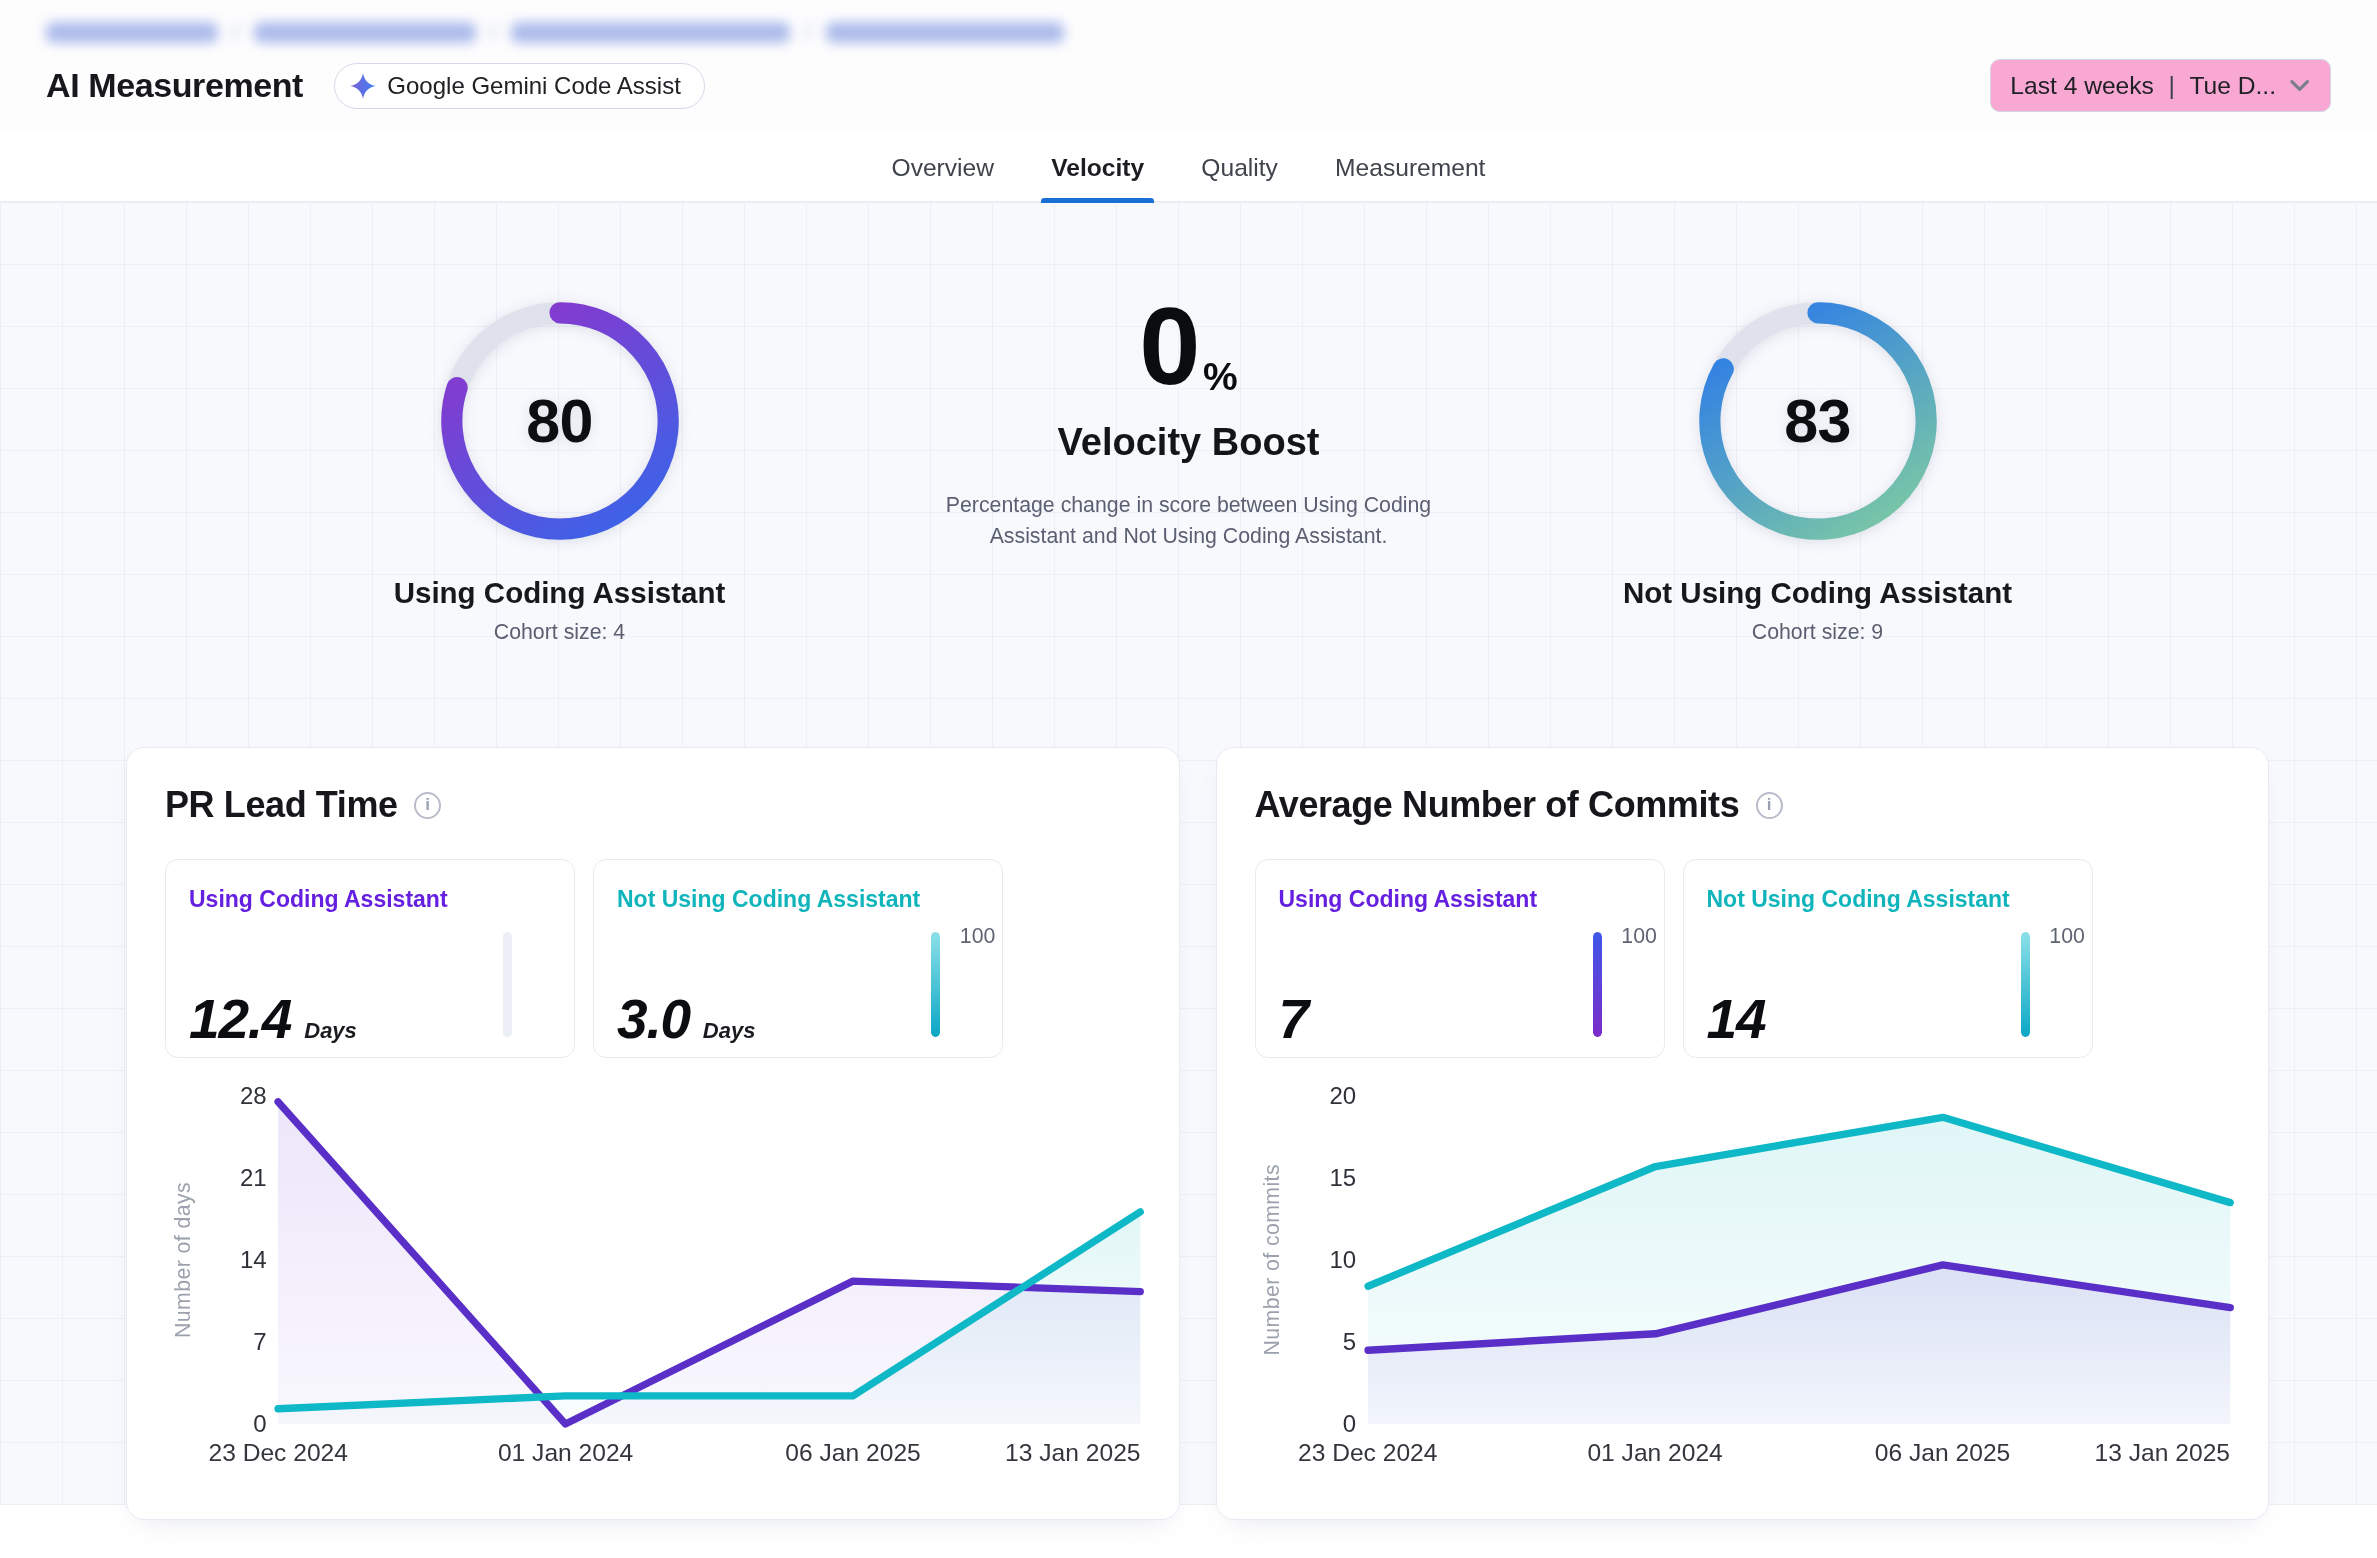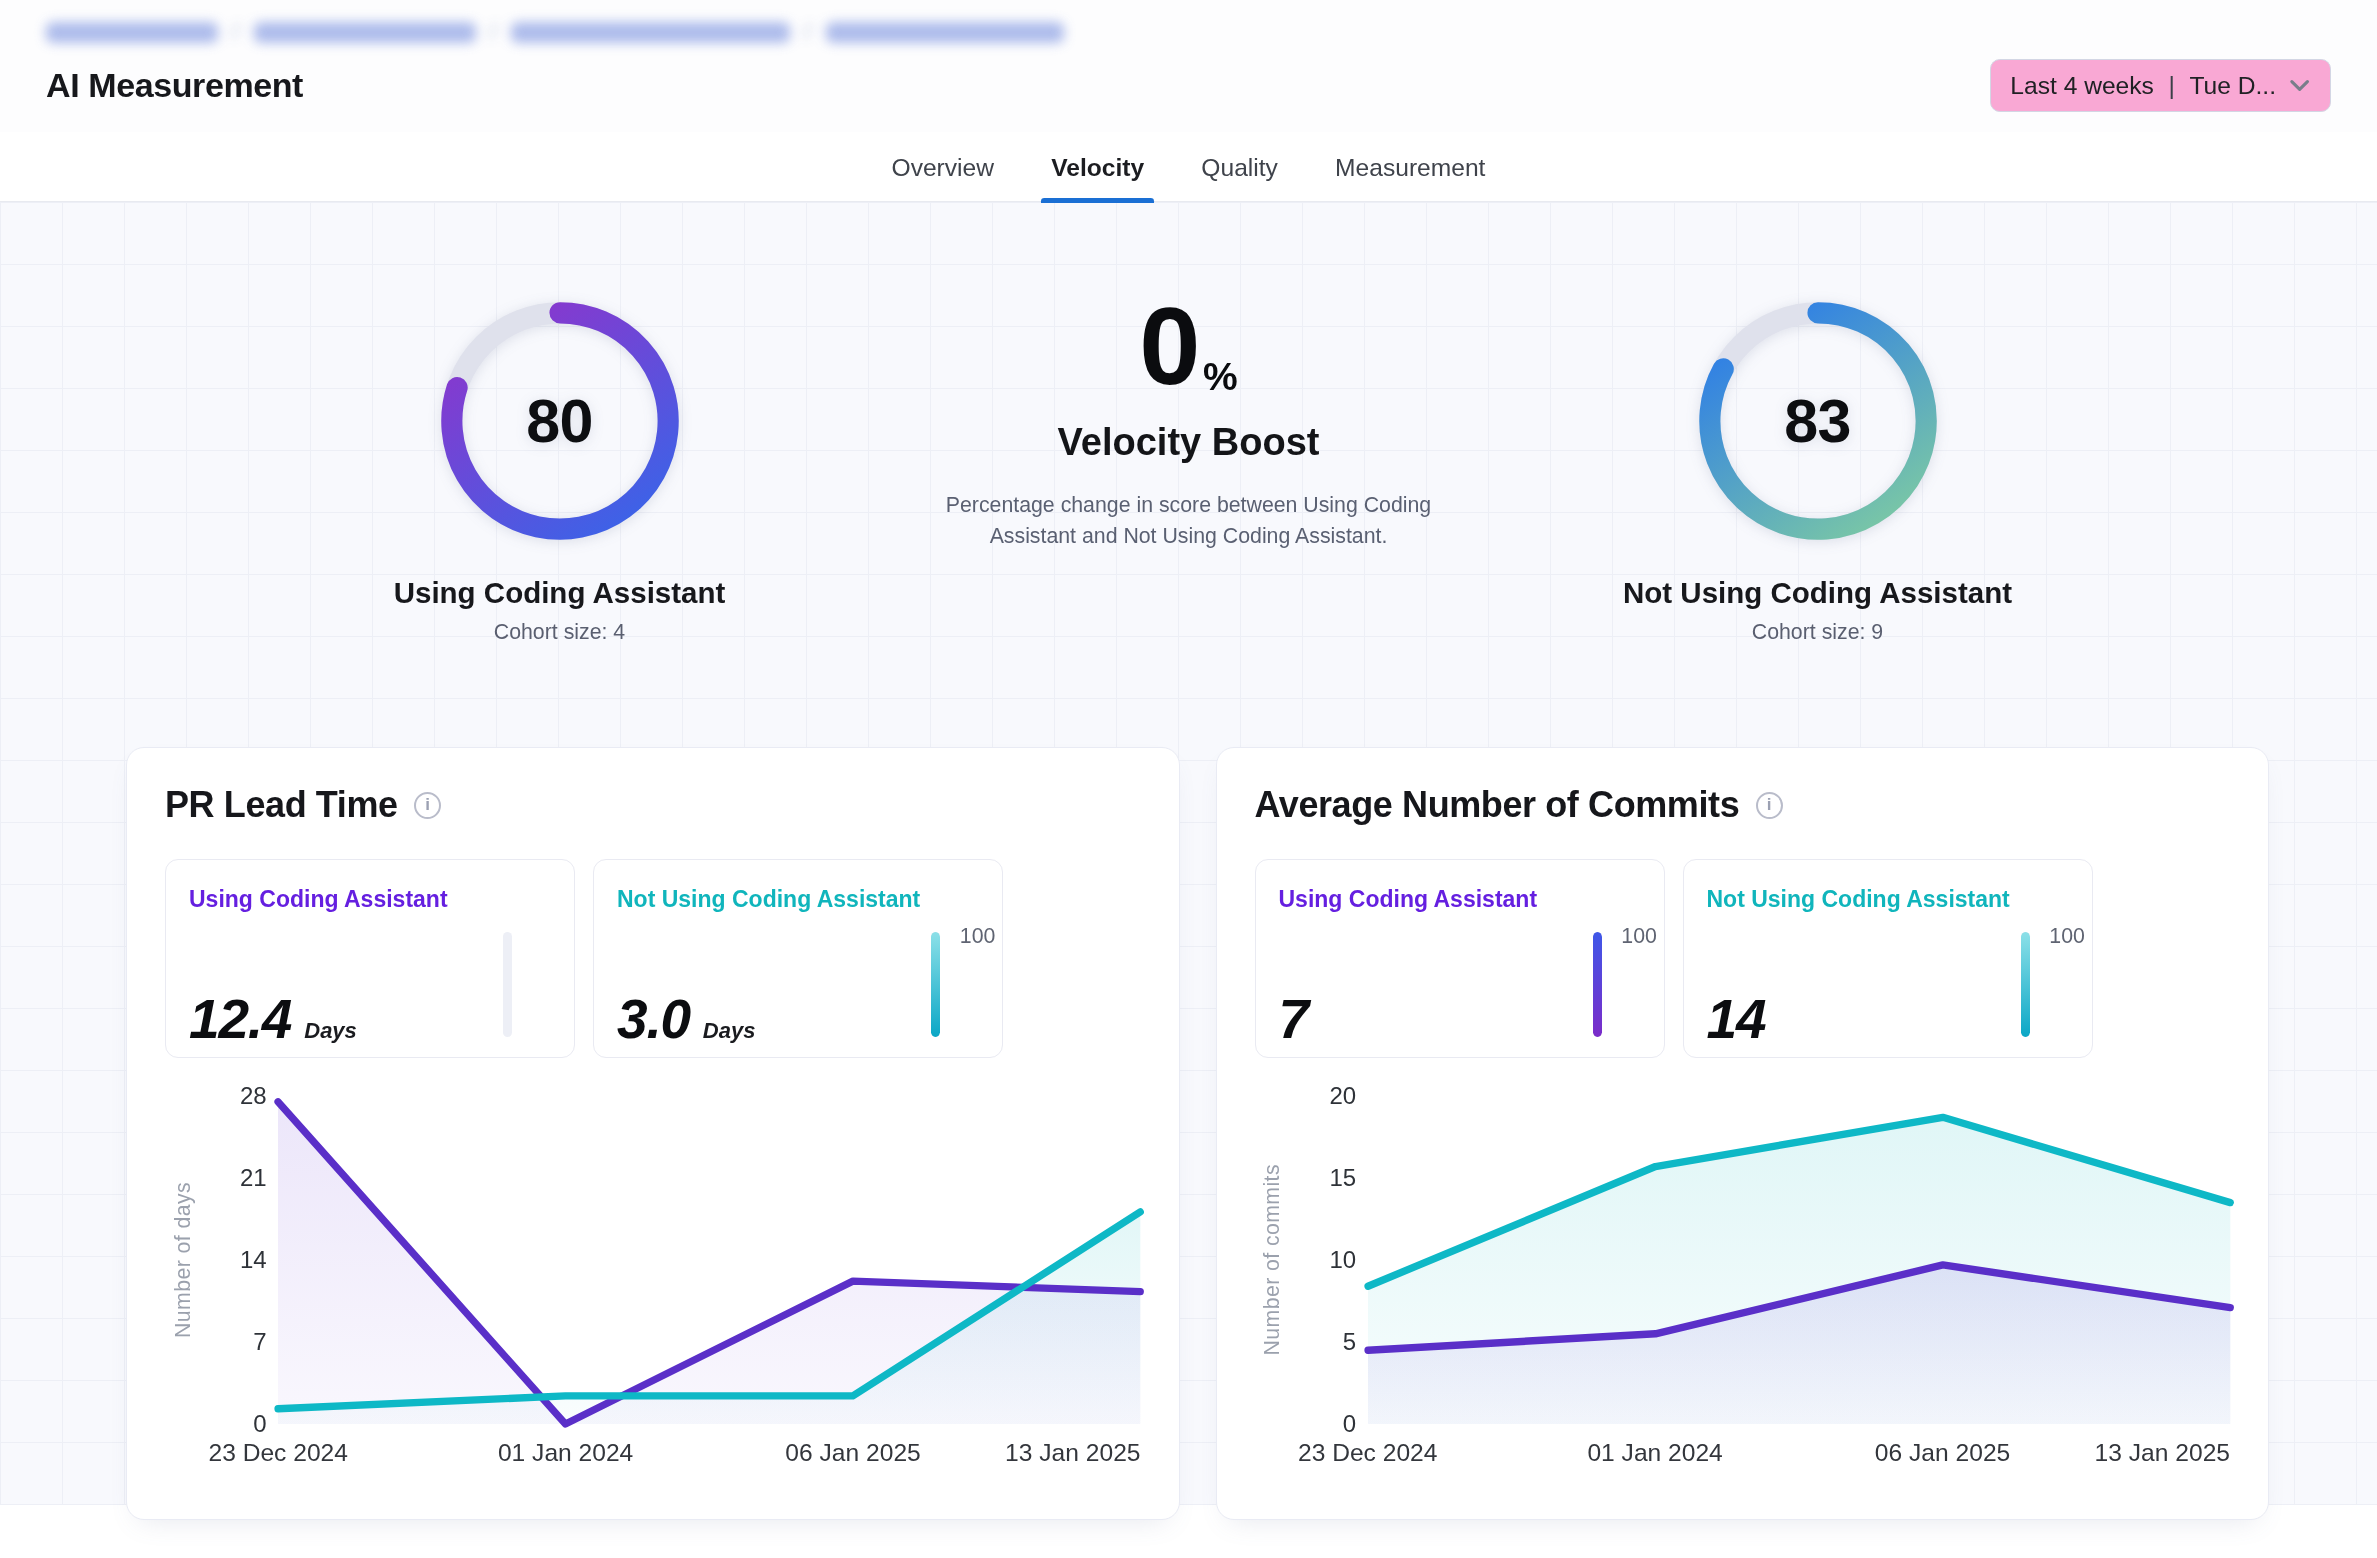--- a/index.html
+++ b/index.html
@@ -108,20 +108,32 @@
     <span class="crumb b2"></span>
     <span class="crumb-sep">/</span>
     <span class="crumb b3"></span>
     <span class="crumb-sep">/</span>
     <span class="crumb b4"></span>
   </div>
 
   <div class="title-row">
     <div class="page-title">AI Measurement</div>
 
+    <div class="badge">
+      <svg width="26" height="26" viewBox="0 0 24 24">
+        <defs>
+          <linearGradient id="starGrad" x1="0" y1="0" x2="1" y2="0">
+            <stop offset="0" stop-color="#7a5fd6"></stop>
+              <stop offset="1" stop-color="#3d82f2"></stop>
+          </linearGradient>
+        </defs>
+        <path d="M12 0 C13.2 7 17 10.8 24 12 C17 13.2 13.2 17 12 24 C10.8 17 7 13.2 0 12 C7 10.8 10.8 7 12 0 Z" fill="url(#starGrad)"></path>
+      </svg>
+      <span class="badge-label">Google Gemini Code Assist</span>
+    </div>
 
     <div class="daterange">
       <span>Last 4 weeks</span>
       <span class="sep">|</span>
       <span>Tue D...</span>
       <svg width="21.3" height="13" viewBox="0 0 16 10">
         <path d="M2 2 L8 8 L14 2" fill="none" stroke="#797e8a" stroke-width="2.4" stroke-linecap="round" stroke-linejoin="round"></path>
       </svg>
     </div>
   </div>

